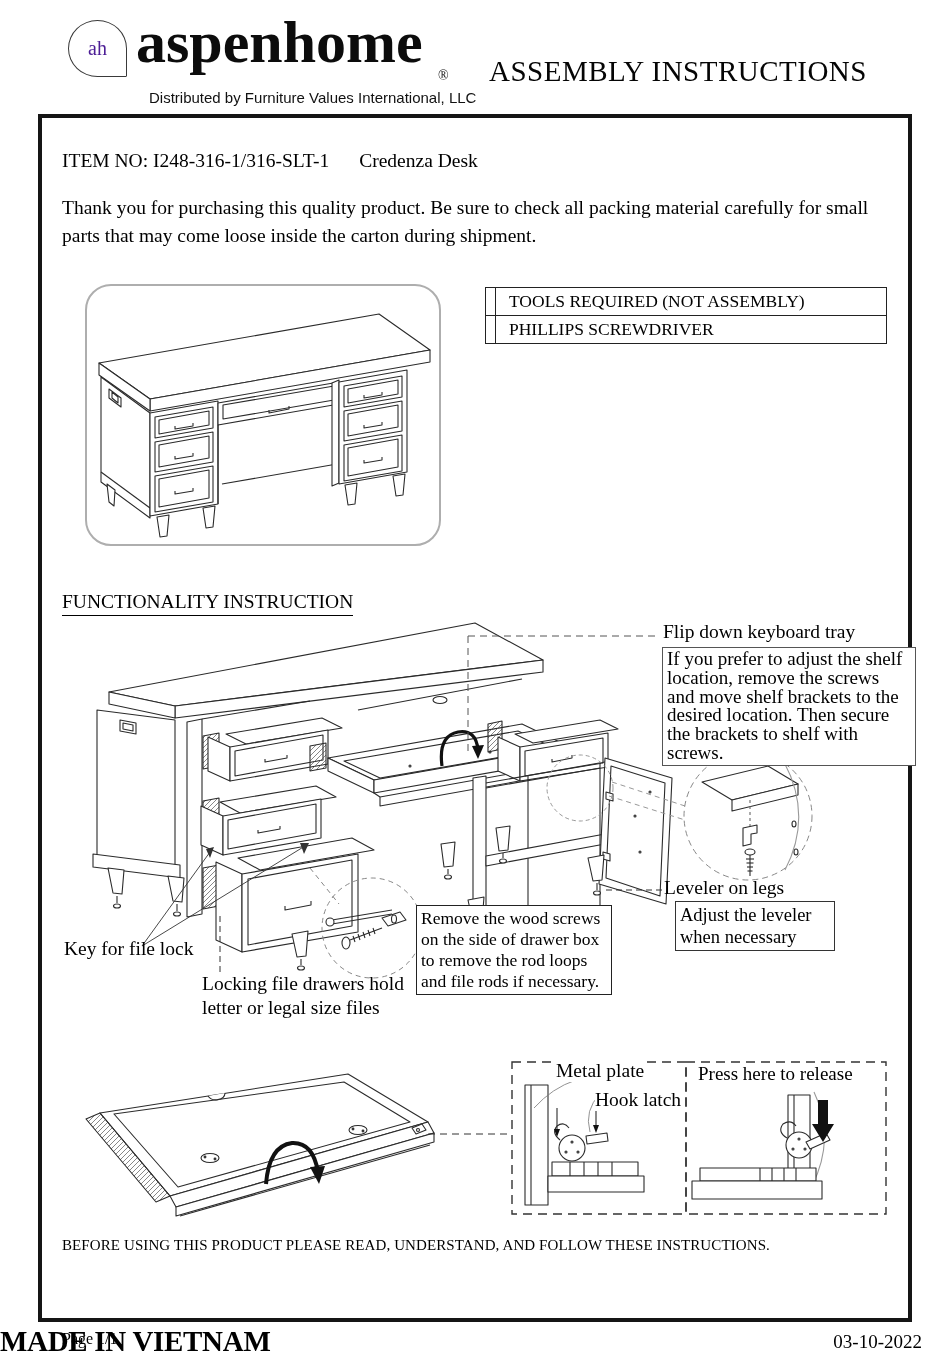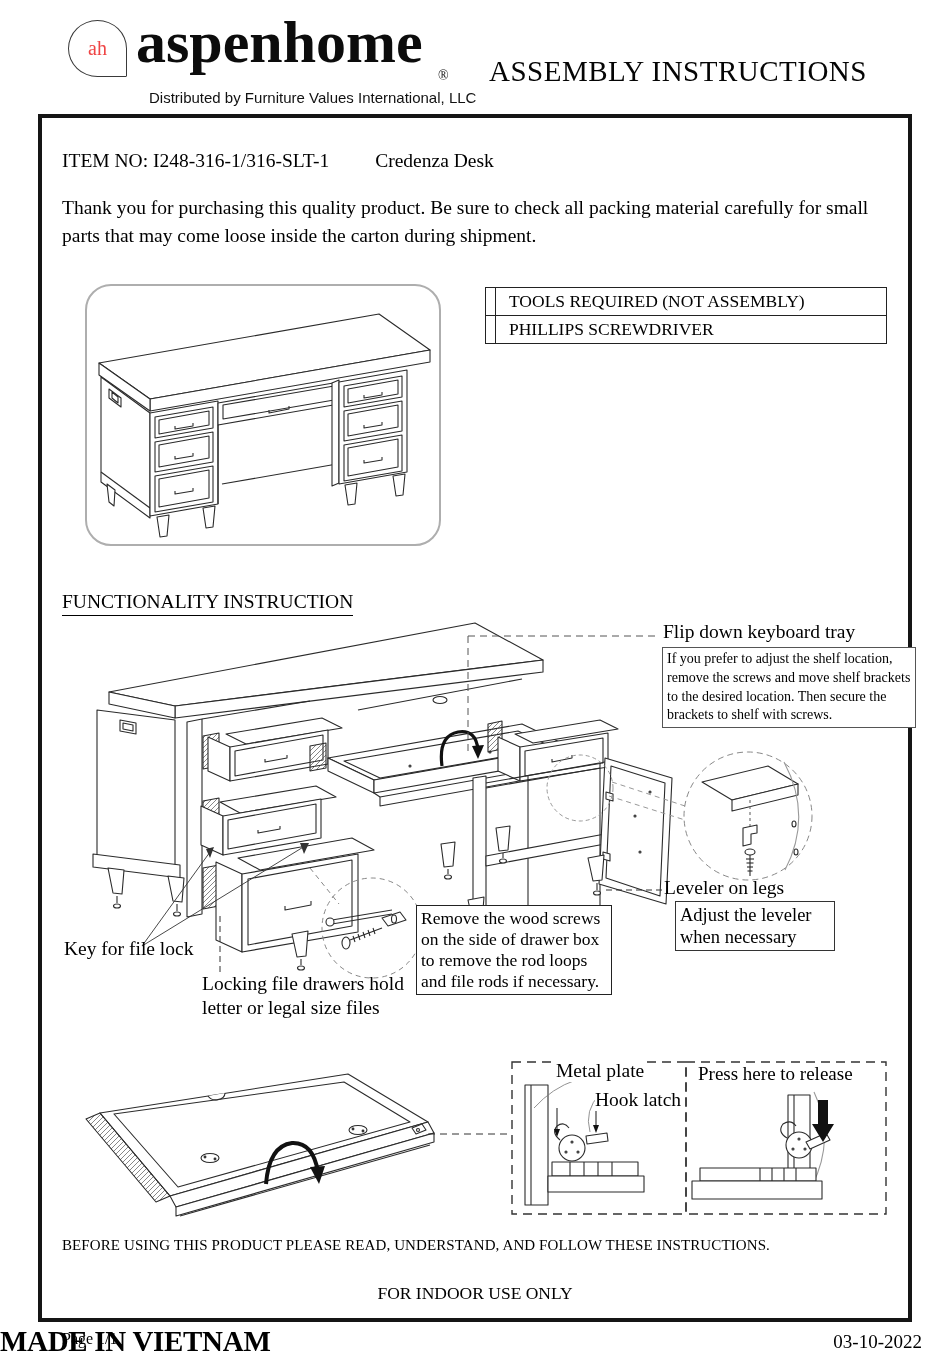--- a/index.html
+++ b/index.html
@@ -1,44 +1,44 @@
 <!DOCTYPE html>
 <html><head>
 <meta charset="utf-8">
 <style>
   html,body{margin:0;padding:0;background:#fff;}
   #page{position:relative;width:950px;height:1370px;background:#fff;font-family:"Liberation Serif",serif;color:#000;overflow:hidden;}
   .abs{position:absolute;}
   
-  .logo-badge{left:68px;top:20px;width:57px;height:55px;border:1.7px solid #3a3a3a;border-radius:50% 50% 2% 50%;display:flex;align-items:center;justify-content:center;font-size:20px;color:#ef4444;}
+  .logo-badge{left:68px;top:20px;width:57px;height:55px;border:1.7px solid #3a3a3a;border-radius:50% 50% 2% 50%;display:flex;align-items:center;justify-content:center;font-size:20px;color:#4c1d95;}
   .brand{left:136px;top:12px;font-size:60px;font-weight:700;letter-spacing:0px;line-height:1;color:#0c0c0c;}
   .regmark{left:438px;top:68px;font-size:14px;color:#111;}
   .distributor{left:149px;top:89px;font-family:"Liberation Sans",sans-serif;font-size:15px;color:#111;}
   .doc-title{left:489px;top:55px;font-size:29px;letter-spacing:0.5px;white-space:nowrap;color:#050505;}
   
   .main-frame{left:38px;top:114px;width:874px;height:1208px;border:4px solid #151515;box-sizing:border-box;}
   .item-line{left:62px;top:150px;font-size:19.5px;white-space:nowrap;}
-  .item-name{margin-left:46px;}
+  .item-name{margin-left:30px;}
   .intro{left:62px;top:194px;width:824px;font-size:19.5px;line-height:28px;}
   
   .desk-fig{left:85px;top:284px;width:356px;height:262px;border:2px solid #aeaeae;border-radius:26px;box-sizing:border-box;overflow:hidden;}
   
   .tools{left:485px;top:287px;width:402px;border:1.4px solid #222;box-sizing:border-box;}
   .tools-row{display:flex;height:27px;line-height:27px;font-size:17.5px;}
   .tools-row + .tools-row{border-top:1.2px solid #222;}
   .tools-gutter{width:9px;border-right:1px solid #222;flex:0 0 auto;}
   .tools-cell{padding-left:13px;white-space:nowrap;}
   
   .func-heading{left:62px;top:591px;font-size:19.5px;border-bottom:1.6px solid #000;padding-bottom:2px;white-space:nowrap;}
   .diagram{left:60px;top:616px;width:860px;height:420px;}
   .bottom-strip{left:60px;top:1050px;width:860px;height:185px;}
   .lbl{font-size:19.5px;line-height:23px;white-space:nowrap;}
   .note-box{font-size:17px;line-height:18.8px;border:1.3px solid #555;padding:2px 4px;background:#fff;}
   .flip-lbl{left:663px;top:620px;}
-  .shelf-note{left:662px;top:647px;width:244px;font-size:14px;}
+  .shelf-note{left:662px;top:647px;width:244px;font-size:19px;}
   .leveler-lbl{left:664px;top:876px;}
   .leveler-note{left:661px;top:901px;width:150px;font-size:18.5px;line-height:22px;border-color:#333;margin-left:14px;}
   .key-lbl{left:64px;top:937px;}
   .locking-lbl{left:202px;top:972px;width:218px;white-space:normal;font-size:19.5px;line-height:24px;}
   .screws-note{left:416px;top:905px;width:186px;font-size:17.5px;line-height:21px;border:1.5px solid #222;font-family:Liberation Serif, serif;}
   .metal-lbl{left:556px;top:1060px;font-size:19.5px;background:#fff;}
   .hook-lbl{left:595px;top:1089px;font-size:19.5px;background:#fff;}
   .press-lbl{left:698px;top:1063px;font-size:19px;}
   
   .read-line{left:62px;top:1237px;font-size:15px;white-space:nowrap;letter-spacing:0.1px;text-align:right;}
@@ -373,19 +373,18 @@
       <polygon points="746,92 766,83 770,90 750,99"></polygon>
       <polygon points="758,50 768,50 768,74 774,74 763,92 752,74 758,74" fill="#111" stroke="none"></polygon>
     </g>
   </svg>
 
   <div class="abs metal-lbl">Metal plate</div>
   <div class="abs hook-lbl">Hook latch</div>
   <div class="abs press-lbl">Press here to release</div>
 
   <div class="abs read-line">BEFORE USING THIS PRODUCT PLEASE READ, UNDERSTAND, AND FOLLOW THESE INSTRUCTIONS.</div>
-  <div class="abs indoor-line">FOR INDOOR USE ONLY</div>
 
   <div class="abs page-num">Page 1/1</div>
   <div class="abs made-in">MADE IN VIETNAM</div>
   <div class="abs date">03-10-2022</div>
 
 </div>
 
 </body></html>

